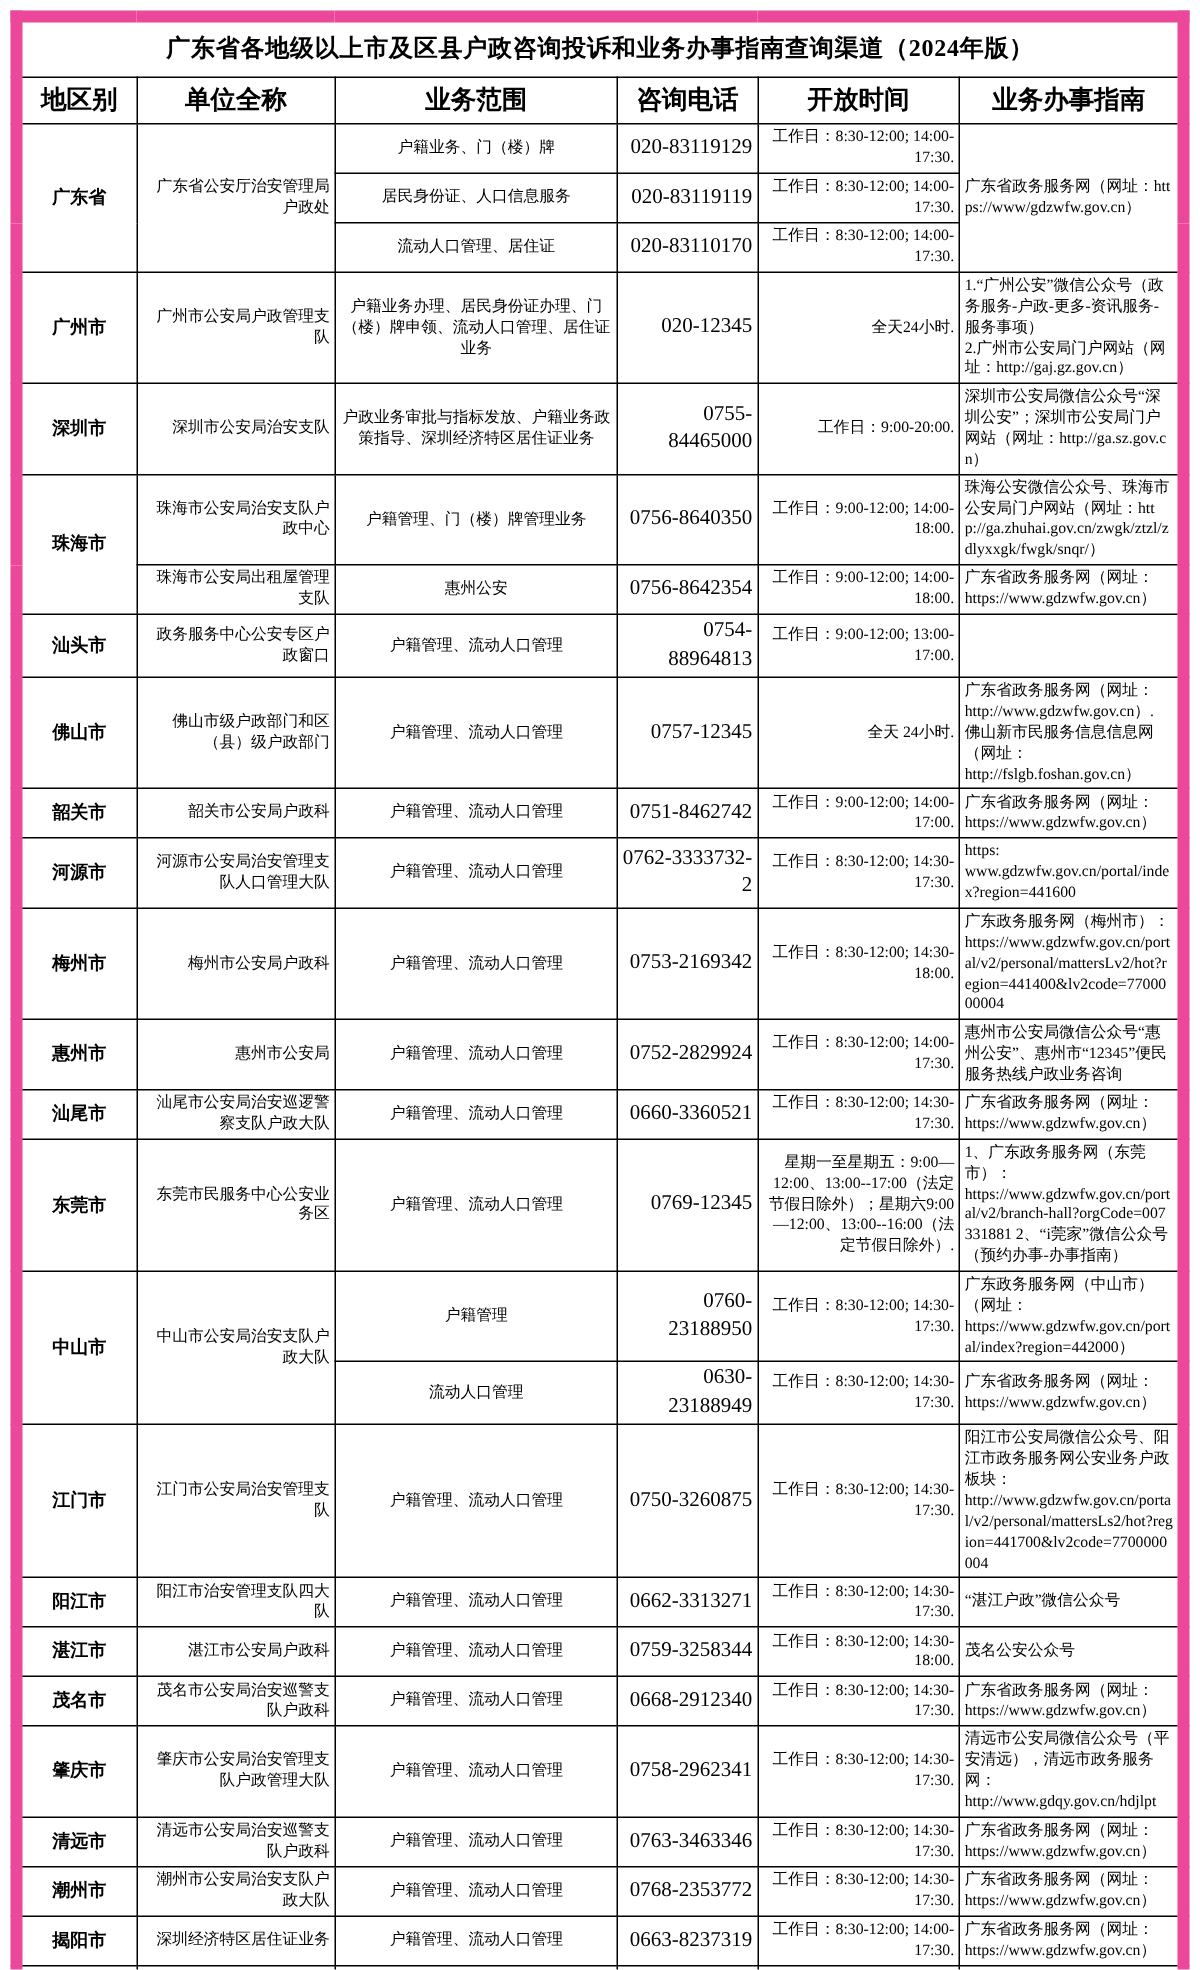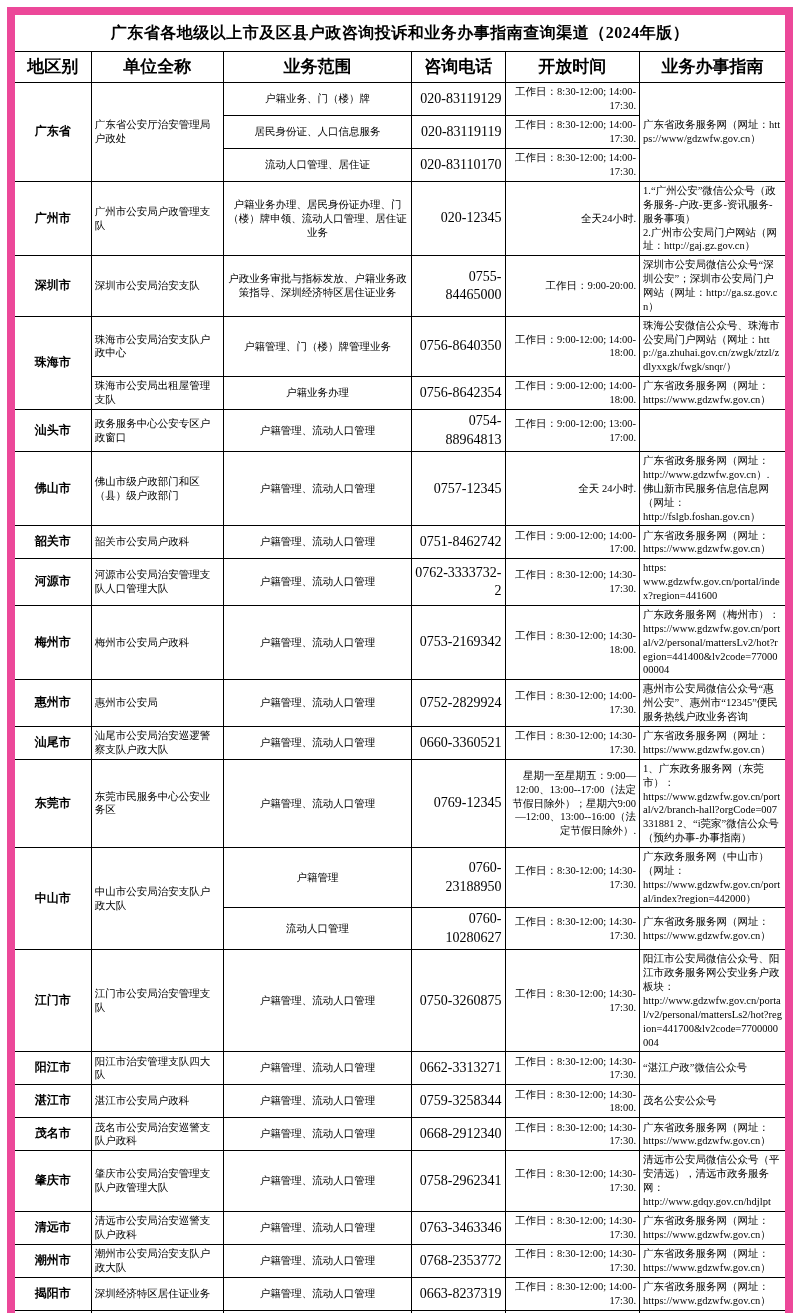--- a/index.html
+++ b/index.html
@@ -31,21 +31,21 @@
     letter-spacing:0.5px;
   }
   th {
     font-weight:bold;
     text-align:center;
     height:26px;
     font-size:17px;
   }
   tbody tr { height:33px; }
   td.region  { font-weight:bold; text-align:center; font-size:12px; }
-  td.unit    { text-align:left; }
+  td.unit    { text-align:right; }
   td.scope   { text-align:center; }
   td.phone   { text-align:right; font-size:14px; }
   td.hours   { text-align:right; }
   td.guide   {
     text-align:left;
     word-break:break-all;
     white-space:pre-line;
   }
 </style>
 </head>
@@ -113,21 +113,21 @@
         <tr>
           <td class="region" rowspan="2">珠海市</td>
           <td class="unit">珠海市公安局治安支队户政中心</td>
           <td class="scope">户籍管理、门（楼）牌管理业务</td>
           <td class="phone">0756-8640350</td>
           <td class="hours">工作日：9:00-12:00; 14:00-18:00.</td>
           <td class="guide">珠海公安微信公众号、珠海市公安局门户网站（网址：http://ga.zhuhai.gov.cn/zwgk/ztzl/zdlyxxgk/fwgk/snqr/）</td>
         </tr>
         <tr>
           <td class="unit">珠海市公安局出租屋管理支队</td>
-          <td class="scope">户籍业务办理</td>
+          <td class="scope">惠州公安</td>
           <td class="phone">0756-8642354</td>
           <td class="hours">工作日：9:00-12:00; 14:00-18:00.</td>
           <td class="guide">广东省政务服务网（网址：
 https://www.gdzwfw.gov.cn）</td>
         </tr>
         <tr>
           <td class="region">汕头市</td>
           <td class="unit">政务服务中心公安专区户政窗口</td>
           <td class="scope">户籍管理、流动人口管理</td>
           <td class="phone">0754-88964813</td>
@@ -202,21 +202,21 @@
           <td class="region" rowspan="2">中山市</td>
           <td class="unit" rowspan="2">中山市公安局治安支队户政大队</td>
           <td class="scope">户籍管理</td>
           <td class="phone">0760-23188950</td>
           <td class="hours">工作日：8:30-12:00; 14:30-17:30.</td>
           <td class="guide">广东政务服务网（中山市）（网址：
 https://www.gdzwfw.gov.cn/portal/index?region=442000）</td>
         </tr>
         <tr>
           <td class="scope">流动人口管理</td>
-          <td class="phone">0760-10280627</td>
+          <td class="phone">0630-23188949</td>
           <td class="hours">工作日：8:30-12:00; 14:30-17:30.</td>
           <td class="guide">广东省政务服务网（网址：
 https://www.gdzwfw.gov.cn）</td>
         </tr>
         <tr>
           <td class="region">江门市</td>
           <td class="unit">江门市公安局治安管理支队</td>
           <td class="scope">户籍管理、流动人口管理</td>
           <td class="phone">0750-3260875</td>
           <td class="hours">工作日：8:30-12:00; 14:30-17:30.</td>

